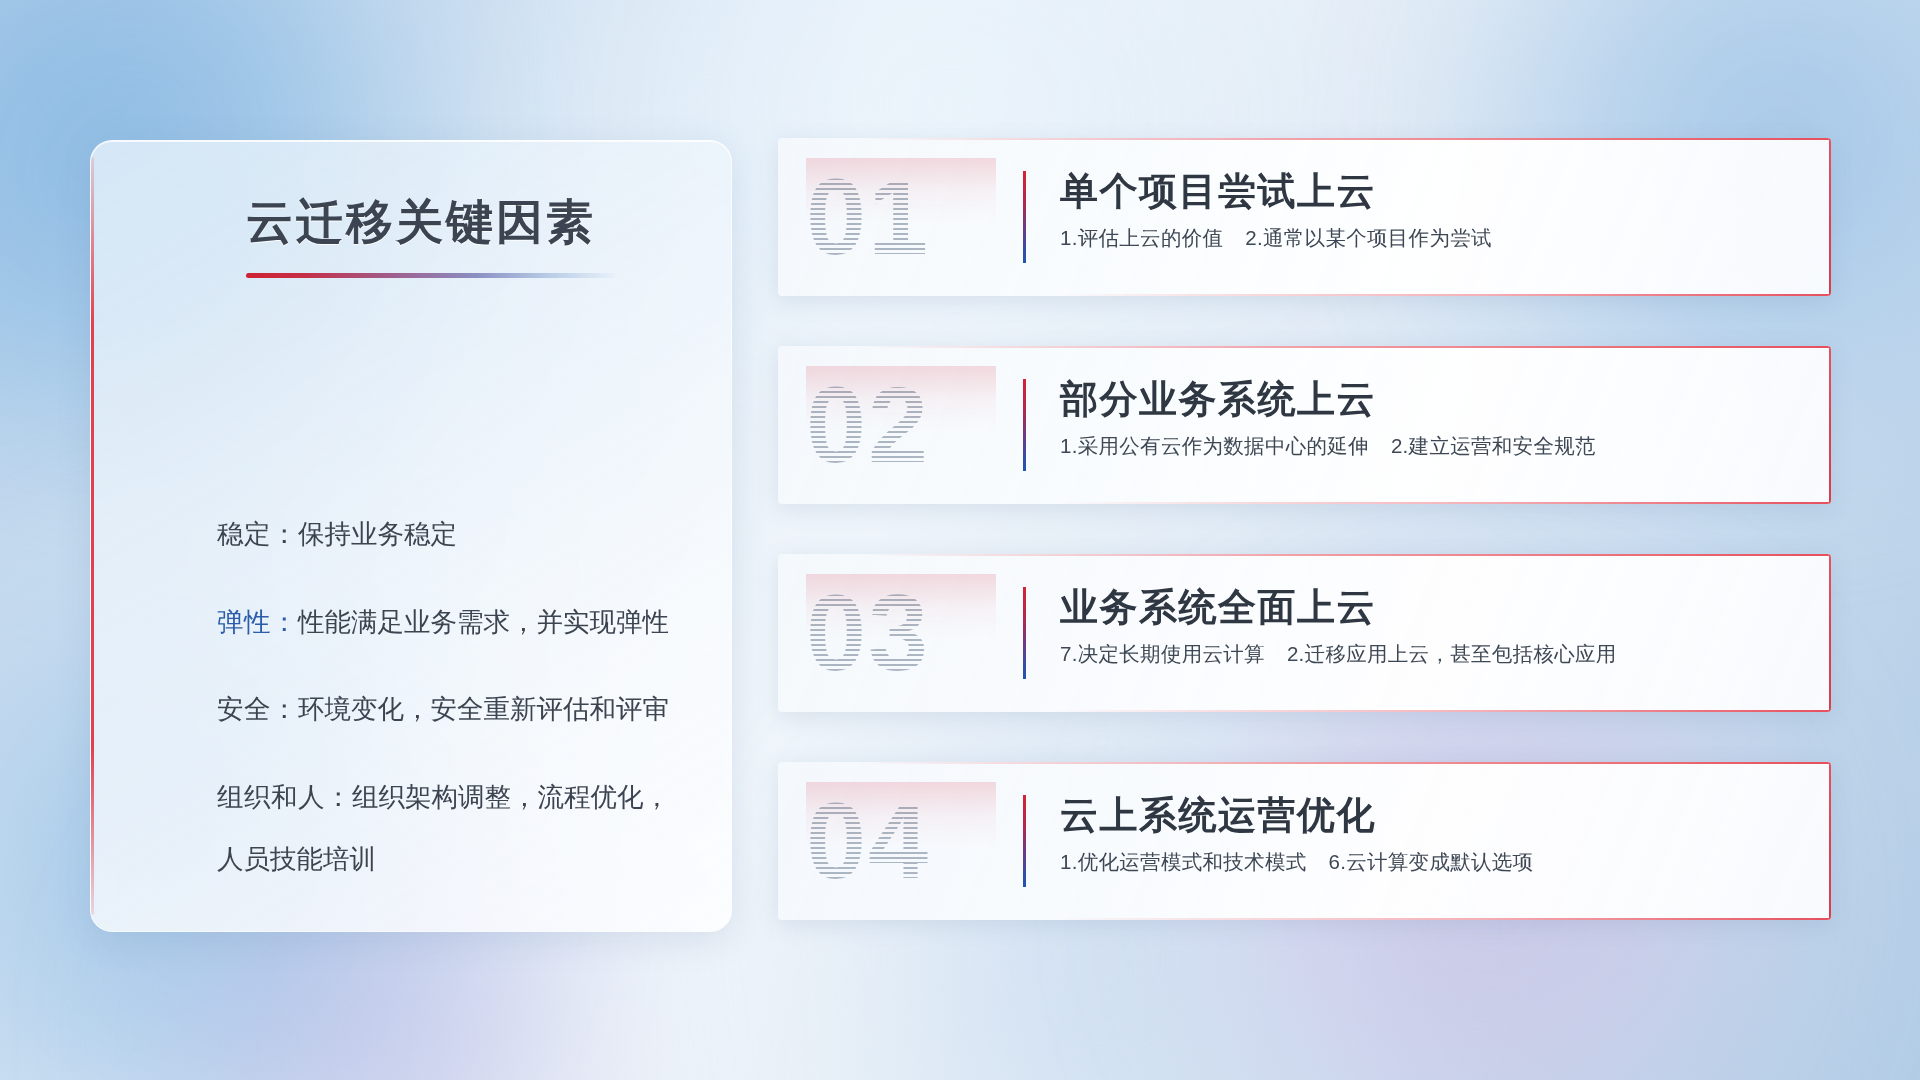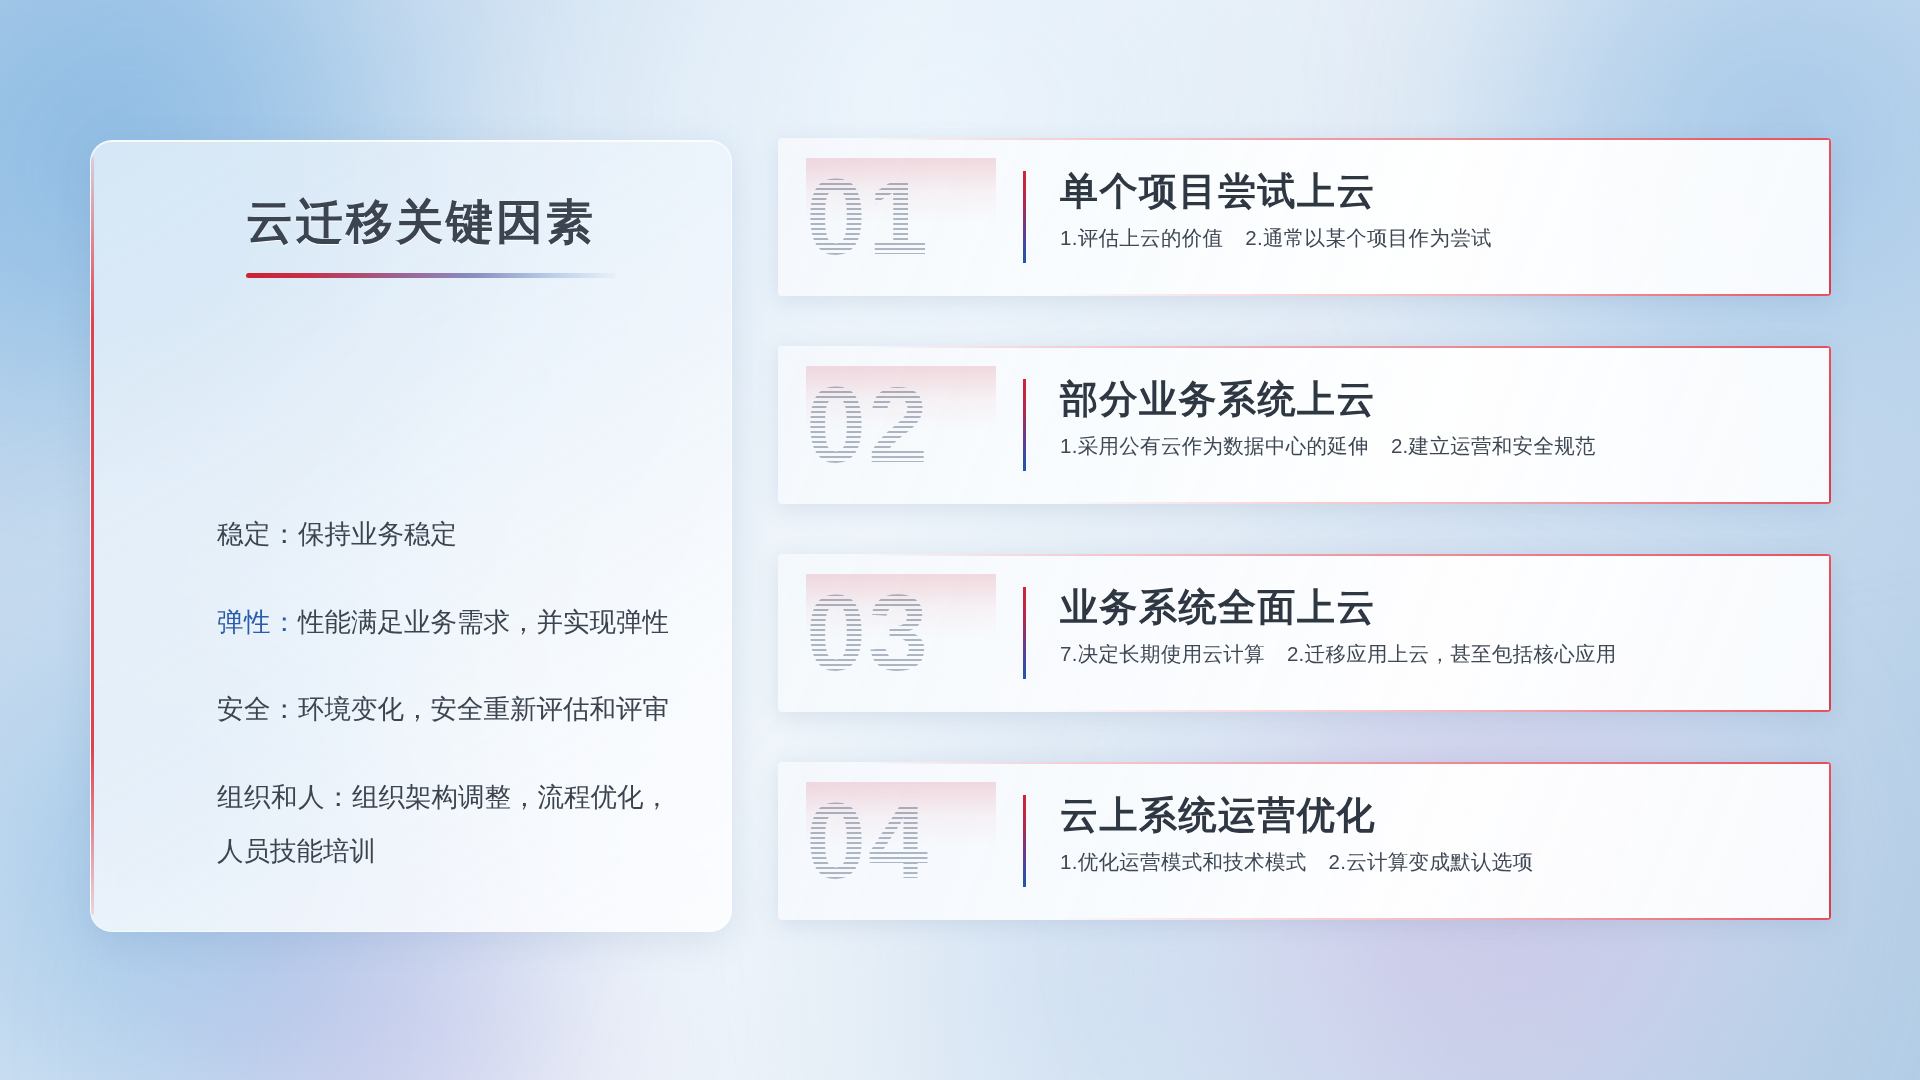--- a/index.html
+++ b/index.html
@@ -170,21 +170,21 @@
 
     <div class="factor accent">
       <span class="k">弹性：</span><span class="v">性能满足业务需求，并实现弹性</span>
     </div>
 
     <div class="factor">
       <span class="k">安全：</span><span class="v">环境变化，安全重新评估和评审</span>
     </div>
 
 
-    <div class="factor" style="margin-bottom:32px;">
+    <div class="factor" style="margin-bottom:40px;">
       <span class="k">组织和人：</span><span class="v">组织架构调整，流程优化，</span>
     </div>
     <div class="factor-cont">人员技能培训</div>
 
   </div>
 </div>
 
 <div id="cards">
 
   <div class="card">
@@ -228,17 +228,17 @@
 
   <div class="card">
     <div class="card-edge-top"></div>
     <div class="card-edge"></div>
     <div class="card-edge-bottom"></div>
     <div class="card-num"><span>04</span></div>
     <div class="num-tint"></div>
     <div class="card-bar"></div>
     <div class="card-title">云上系统运营优化</div>
     <div class="card-sub">
-      <span>1.优化运营模式和技术模式</span><span class="gap"></span><span>2.云计算变成默认选项</span>
+      <span>1.优化运营模式和技术模式</span><span class="gap"></span><span>6.云计算变成默认选项</span>
     </div>
   </div>
 
 </div>
 
 </body></html>

